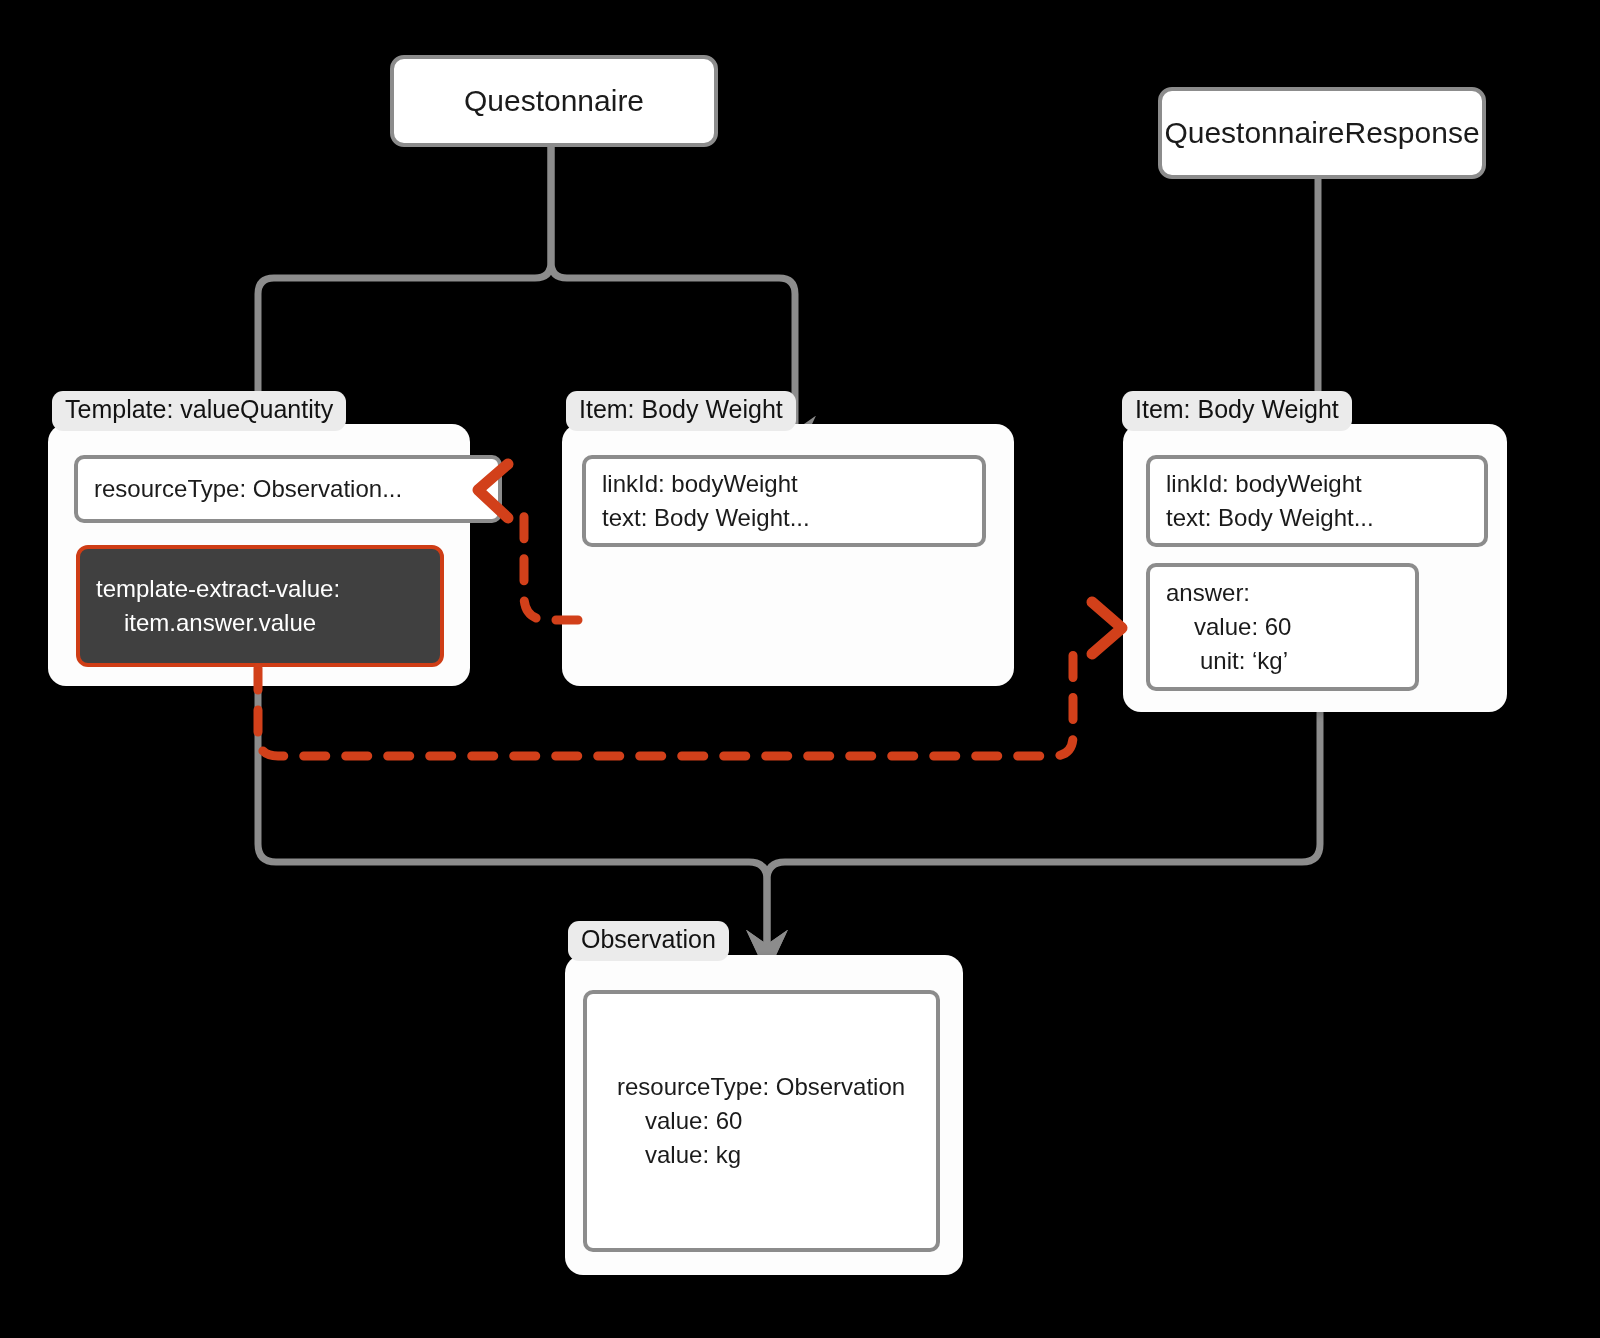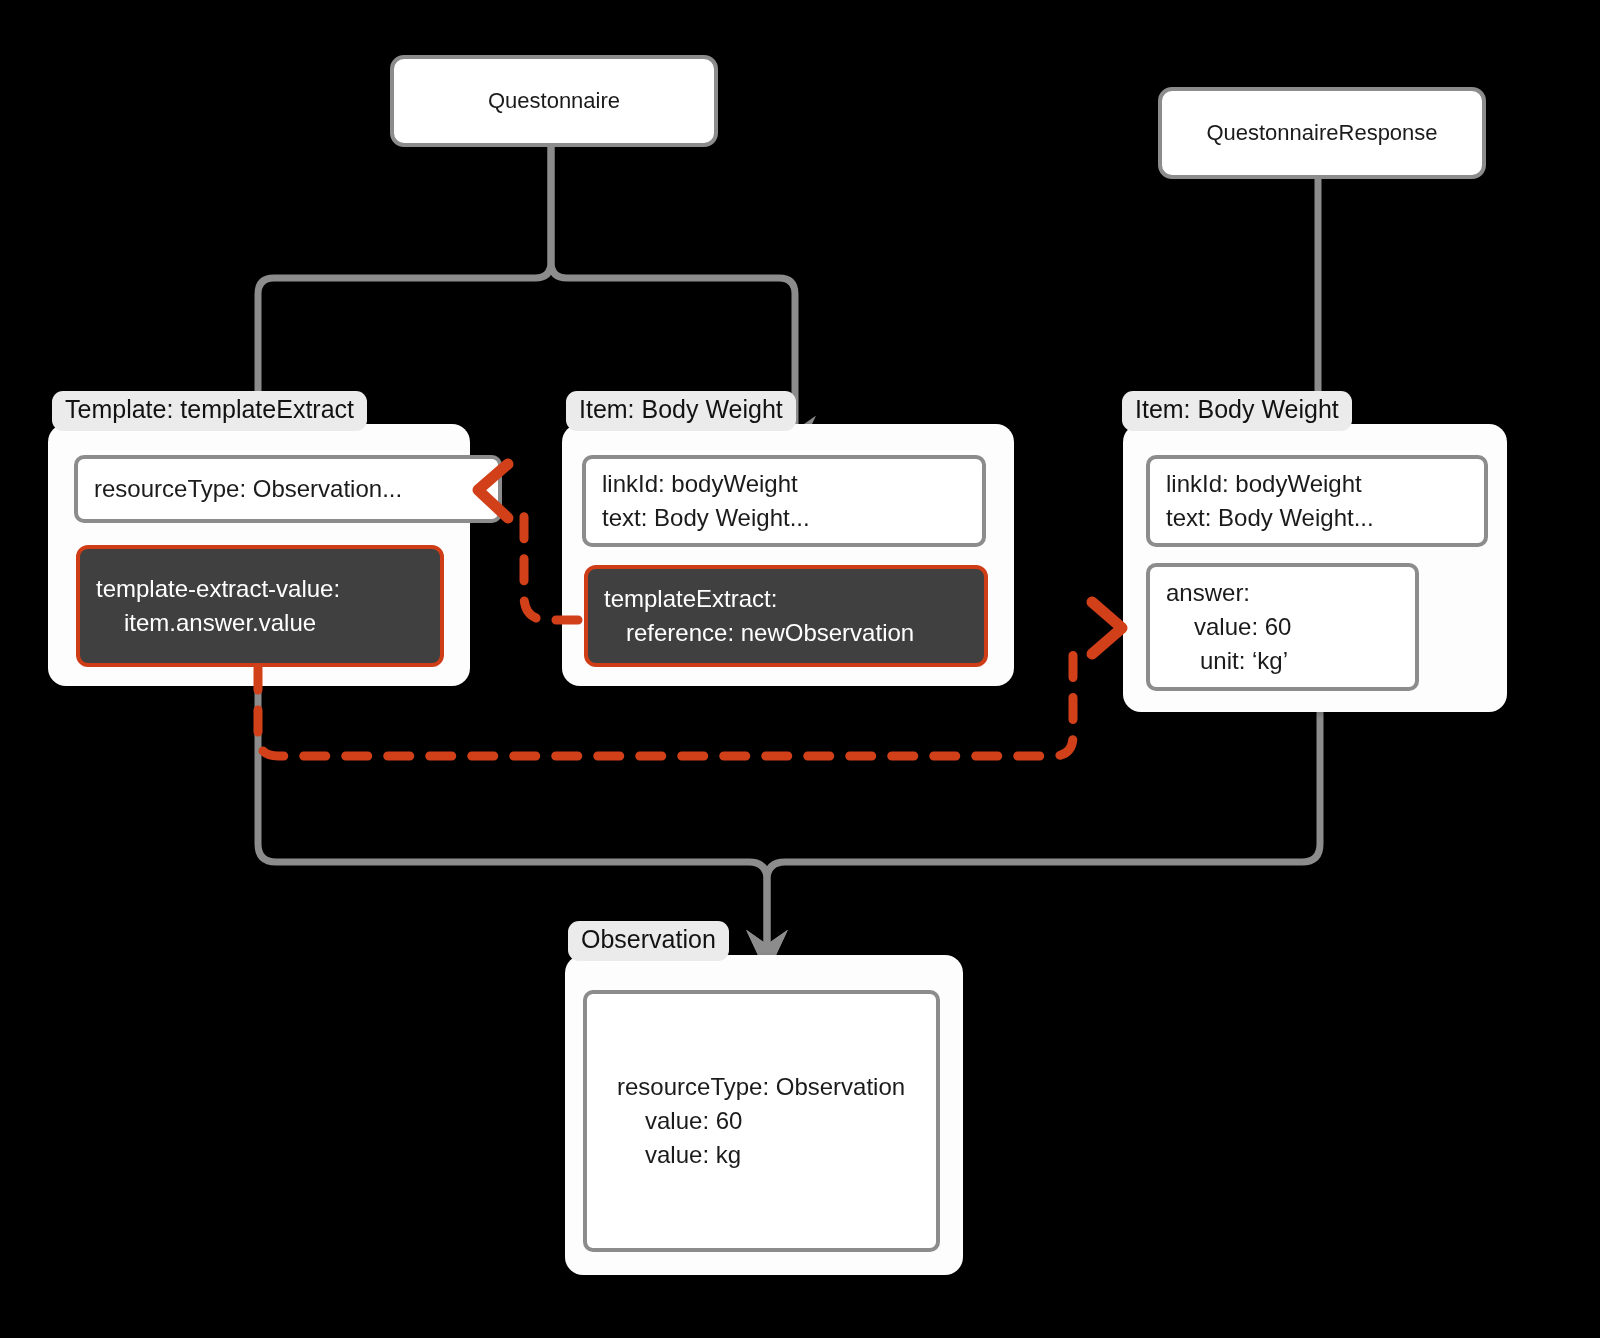--- a/index.html
+++ b/index.html
@@ -11,21 +11,21 @@
   #gray-layer{z-index:1;}
   #orange-layer{z-index:4;}
 
   
   .top-box{
     position:absolute;
     background:#fff;
     border:4px solid #8c8c8c;
     border-radius:14px;
     display:flex;align-items:center;justify-content:center;
-    color:#1b1b1b;font-size:22px;
+    color:#1b1b1b;font-size:30px;
     z-index:3;
   }
 
   
   .card{
     position:absolute;
     background:#fdfdfd;
     border-radius:18px;
     box-shadow:0 3px 7px rgba(0,0,0,.22);
     z-index:2;
@@ -100,41 +100,37 @@
   <div class="top-box" style="left:390px;top:55px;width:320px;height:84px;">
     <span>Questonnaire</span>
   </div>
 
   <div class="top-box" style="left:1158px;top:55px;width:320px;height:84px;margin-top:32px;">
     <span>QuestonnaireResponse</span>
   </div>
 
   <div class="card" style="left:48px;top:424px;width:422px;height:262px;"></div>
   <div class="card-label" style="left:52px;top:391px;">
-    <span>Template: templateExtract</span>
+    <span>Template: valueQuantity</span>
   </div>
   <div class="field centerv" style="left:74px;top:455px;width:428px;height:68px;">
     <span class="ln">resourceType: Observation...</span>
   </div>
   <div class="field orange centerv" style="left:76px;top:545px;width:368px;height:122px;">
     <span class="ln">template-extract-value:</span>
     <span class="ln indent1">item.answer.value</span>
   </div>
 
   <div class="card" style="left:562px;top:424px;width:452px;height:262px;"></div>
   <div class="card-label" style="left:566px;top:391px;">
     <span>Item: Body Weight</span>
   </div>
   <div class="field centerv" style="left:582px;top:455px;width:404px;height:92px;">
     <span class="ln">linkId: bodyWeight</span>
     <span class="ln">text: Body Weight...</span>
-  </div>
-  <div class="field orange centerv" style="left:584px;top:565px;width:404px;height:102px;">
-    <span class="ln">templateExtract:</span>
-    <span class="ln indent2">reference: newObservation</span>
   </div>
 
   <div class="card" style="left:1123px;top:424px;width:384px;height:288px;"></div>
   <div class="card-label" style="left:1122px;top:391px;">
     <span>Item: Body Weight</span>
   </div>
   <div class="field centerv" style="left:1146px;top:455px;width:342px;height:92px;">
     <span class="ln">linkId: bodyWeight</span>
     <span class="ln">text: Body Weight...</span>
   </div>

